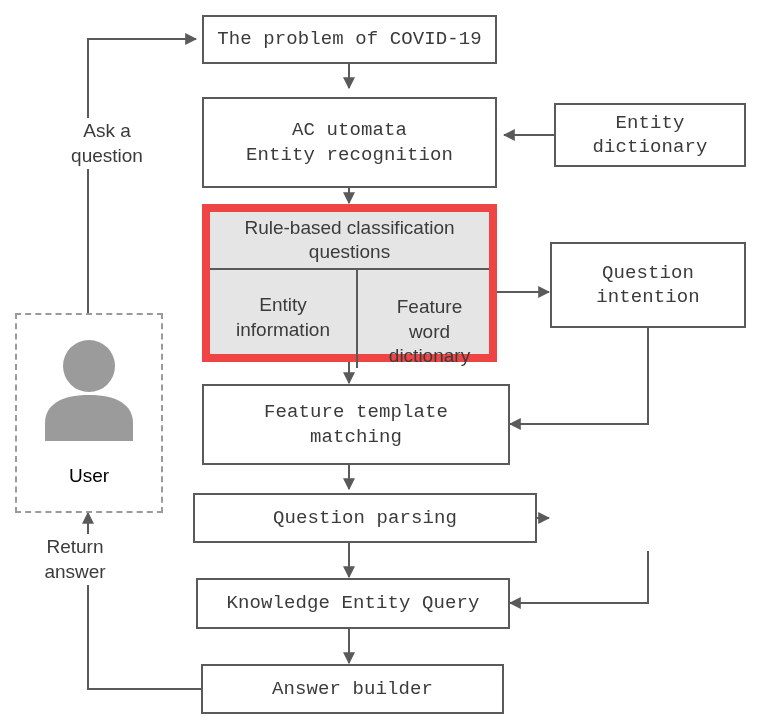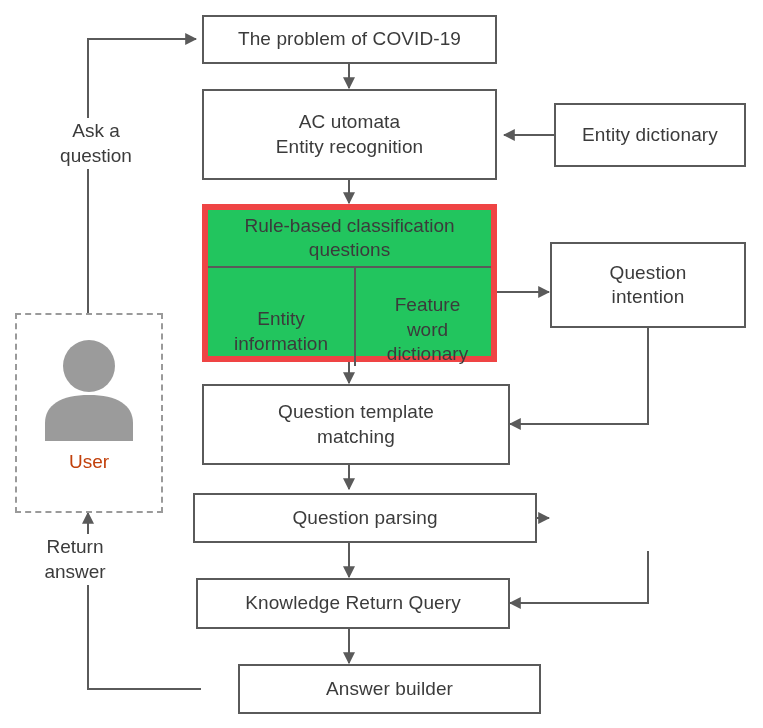--- a/index.html
+++ b/index.html
@@ -37,27 +37,28 @@
     text-align: center;
     color: #3b3b3b;
     font-size: 19px;
     line-height: 1.28;
     letter-spacing: 0.1px;
     padding: 2px 6px;
   }
   .node .lbl {
     display: block;
     white-space: pre-line;
+    font-family: Liberation Mono, monospace;
   }
   
   .group-box {
     position: absolute;
     box-sizing: border-box;
-    border: 6px solid #ef4444;
-    background: #22c55e;
+    border: 8px solid #ef4444;
+    background: #e5e5e5;
   }
   .group-head {
     position: absolute;
     box-sizing: border-box;
     left: 0;
     top: 0;
     right: 0;
     display: flex;
     align-items: center;
     justify-content: center;
@@ -95,23 +96,23 @@
     background: #ffffff;
     display: flex;
     flex-direction: column;
     align-items: center;
     justify-content: flex-start;
   }
   .avatar {
     margin-top: 22px;
   }
   .user-label {
-    margin-top: 6px;
-    font-size: 19px;
-    color: #c2410c;
+    margin-top: 20px;
+    font-size: 19px;
+    color: #000000;
   }
   .edge-label {
     position: absolute;
     font-size: 19px;
     color: #3b3b3b;
     line-height: 1.3;
     text-align: center;
     white-space: pre-line;
     background: #ffffff;
     padding: 1px 3px;
@@ -155,76 +156,76 @@
       <path d="M 349 629 L 349 663" marker-end="url(#arrow)"></path>
 
       <path d="M 201 689 L 88 689 L 88 513" marker-end="url(#arrow)"></path>
     </g>
   </svg>
 
   <div class="node" style="left:202px; top:15px; width:295px; height:49px;">
     <span class="lbl">The problem of COVID-19</span>
   </div>
 
-  <div class="node" style="left:202px; top:89px; width:295px; height:91px;">
+  <div class="node" style="left:202px; top:97px; width:295px; height:91px;">
     <span class="lbl">AC utomata
 Entity recognition</span>
   </div>
 
   <div class="node" style="left:554px; top:103px; width:192px; height:64px;">
     <span class="lbl">Entity dictionary</span>
   </div>
 
   <div class="group-box" style="left:202px; top:204px; width:295px; height:158px;">
     <div class="group-head" style="height:58px;">Rule-based classification
 questions</div>
     <div class="cell-divider" style="left:146px; top:58px; height:98px;"></div>
-    <div class="group-cell" style="left:0px; top:74px; width:146px; height:96px;">Entity
+    <div class="group-cell" style="left:0px; top:58px; width:146px; height:96px;">Entity
 information</div>
     <div class="group-cell" style="left:148px; top:58px; width:143px; height:124px;">Feature
 word
 dictionary</div>
   </div>
 
   <div class="node" style="left:550px; top:242px; width:196px; height:86px;">
     <span class="lbl">Question
 intention</span>
   </div>
 
   <div class="node" style="left:202px; top:384px; width:308px; height:81px;">
-    <span class="lbl">Question template
+    <span class="lbl">Feature template
 matching</span>
   </div>
 
   <div class="node" style="left:193px; top:493px; width:344px; height:50px;">
     <span class="lbl">Question parsing</span>
   </div>
 
 
   <div class="node" style="left:196px; top:578px; width:314px; height:51px;">
-    <span class="lbl">Knowledge Return Query</span>
-  </div>
-
-  <div class="node" style="left:201px; top:664px; width:303px; height:50px;margin-left:37px;">
+    <span class="lbl">Knowledge Entity Query</span>
+  </div>
+
+  <div class="node" style="left:201px; top:664px; width:303px; height:50px;">
     <span class="lbl">Answer builder</span>
   </div>
 
   <div class="user-box" style="left:15px; top:313px; width:148px; height:200px;">
     <span class="avatar">
       <svg width="104" height="104" viewBox="0 0 104 104" xmlns="http://www.w3.org/2000/svg">
         <circle cx="52" cy="29" r="26" fill="#9b9b9b"></circle>
         <path d="M 8 104
                  L 8 86
                  C 8 68 24 58 52 58
                  C 80 58 96 68 96 86
                  L 96 104 Z" fill="#9b9b9b"></path>
       </svg>
     </span>
     <span class="user-label">User</span>
   </div>
 
-  <div class="edge-label" style="left:33px; top:118px; width:120px;">Ask a
+  <div class="edge-label" style="left:44px; top:118px; width:120px;">Ask a
 question</div>
 
   <div class="edge-label" style="left:12px; top:534px; width:120px;">Return
 answer</div>
 
 </div>
 
 </body></html>

